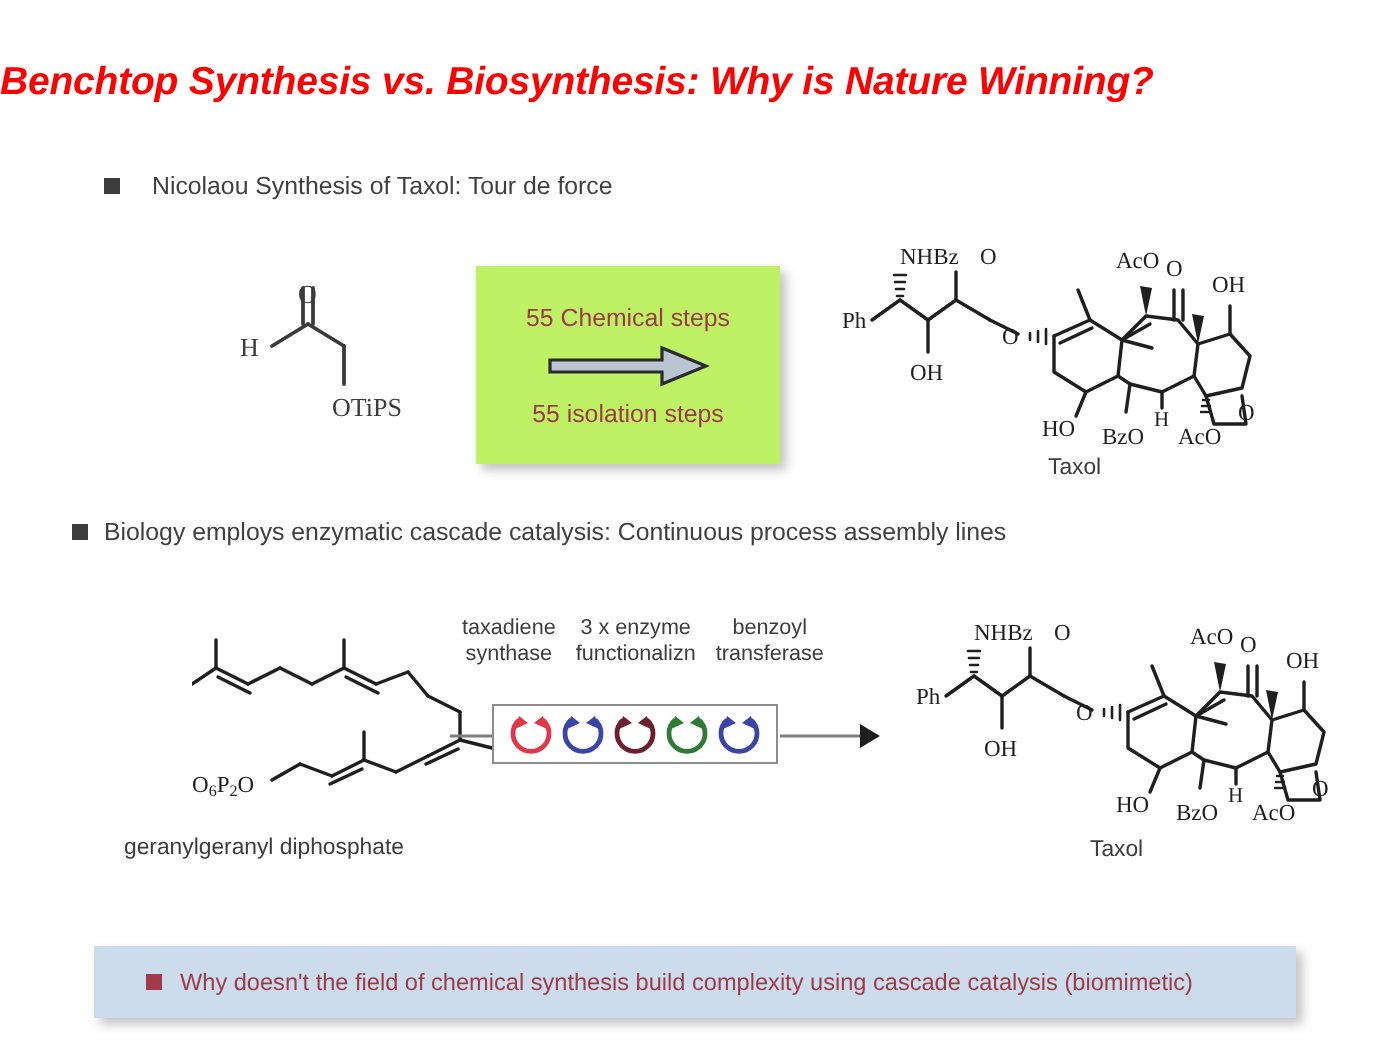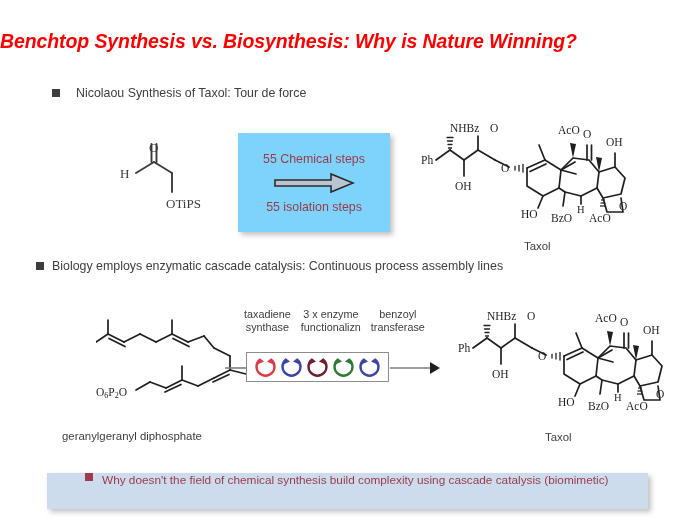--- a/index.html
+++ b/index.html
@@ -54,21 +54,21 @@
     top: 0px;
   }
   #bullet-1 { left: 52px; top: 86px; gap: 16px; }
   #bullet-2 { left: 36px; top: 259px; }
 
   
   .steps-box {
     position: absolute;
     left: 238px; top: 133px;
     width: 152px; height: 99px;
-    background: #7dd3fc;
+    background: #bef264;
     box-shadow: 3px 3px 5px rgba(120,120,120,0.45);
     display: flex;
     flex-direction: column;
     align-items: center;
     justify-content: center;
     gap: 6px;
   }
   .steps-text {
     font-size: 12.4px;
     color: #9c3b47;
@@ -77,22 +77,22 @@
   .block-arrow { width: 82px; height: 22px; display:block; }
 
   
   .banner {
     position: absolute;
     left: 47px; top: 473px;
     width: 601px; height: 36px;
     background: #ccdced;
     box-shadow: 3px 3px 5px rgba(120,120,120,0.45);
     display: flex;
-    align-items: flex-start;
-    padding-left: 38px;
+    align-items: center;
+    padding-left: 26px;
     box-sizing: border-box;
     gap: 9px;
   }
   .banner-sq {
     width: 8px; height: 8px;
     background: #a03a4c;
     flex: 0 0 auto;
   }
   .banner-text {
     font-size: 11.8px;
@@ -102,21 +102,20 @@
 
   
   .enzyme-labels {
     position: absolute;
     left: 231px; top: 308px;
     display: flex;
     gap: 10px;
     font-size: 10.8px;
     color: #3c3c3c;
     line-height: 12.6px;
-    margin-left: 13px;
   }
   .enzyme-label { text-align: center; white-space: nowrap; }
   .cascade-box {
     position: absolute;
     left: 246px; top: 352px;
     width: 143px; height: 30px;
     border: 1px solid #8d8d8d;
     background: #ffffff;
     box-sizing: border-box;
     display: flex;
@@ -133,21 +132,20 @@
     color: #9c3b47;
     line-height: 14px;
   }
 
   
   .struct-label {
     position: absolute;
     font-size: 11.4px;
     color: #3c3c3c;
     white-space: nowrap;
-    margin-top: 12px;
   }
   #taxol-label-1 { left: 524px; top: 228px; }
   #taxol-label-2 { left: 545px; top: 419px; }
   #ggpp-label    { left: 62px;  top: 418px; }
 
   .struct { position: absolute; }
   #struct-start   { left: 112px; top: 140px; }
   #struct-taxol-1 { left: 403px; top: 112px; }
   #struct-ggpp    { left: 52px;  top: 312px; margin-left: 44px; }
   #struct-taxol-2 { left: 440px; top: 300px; }

